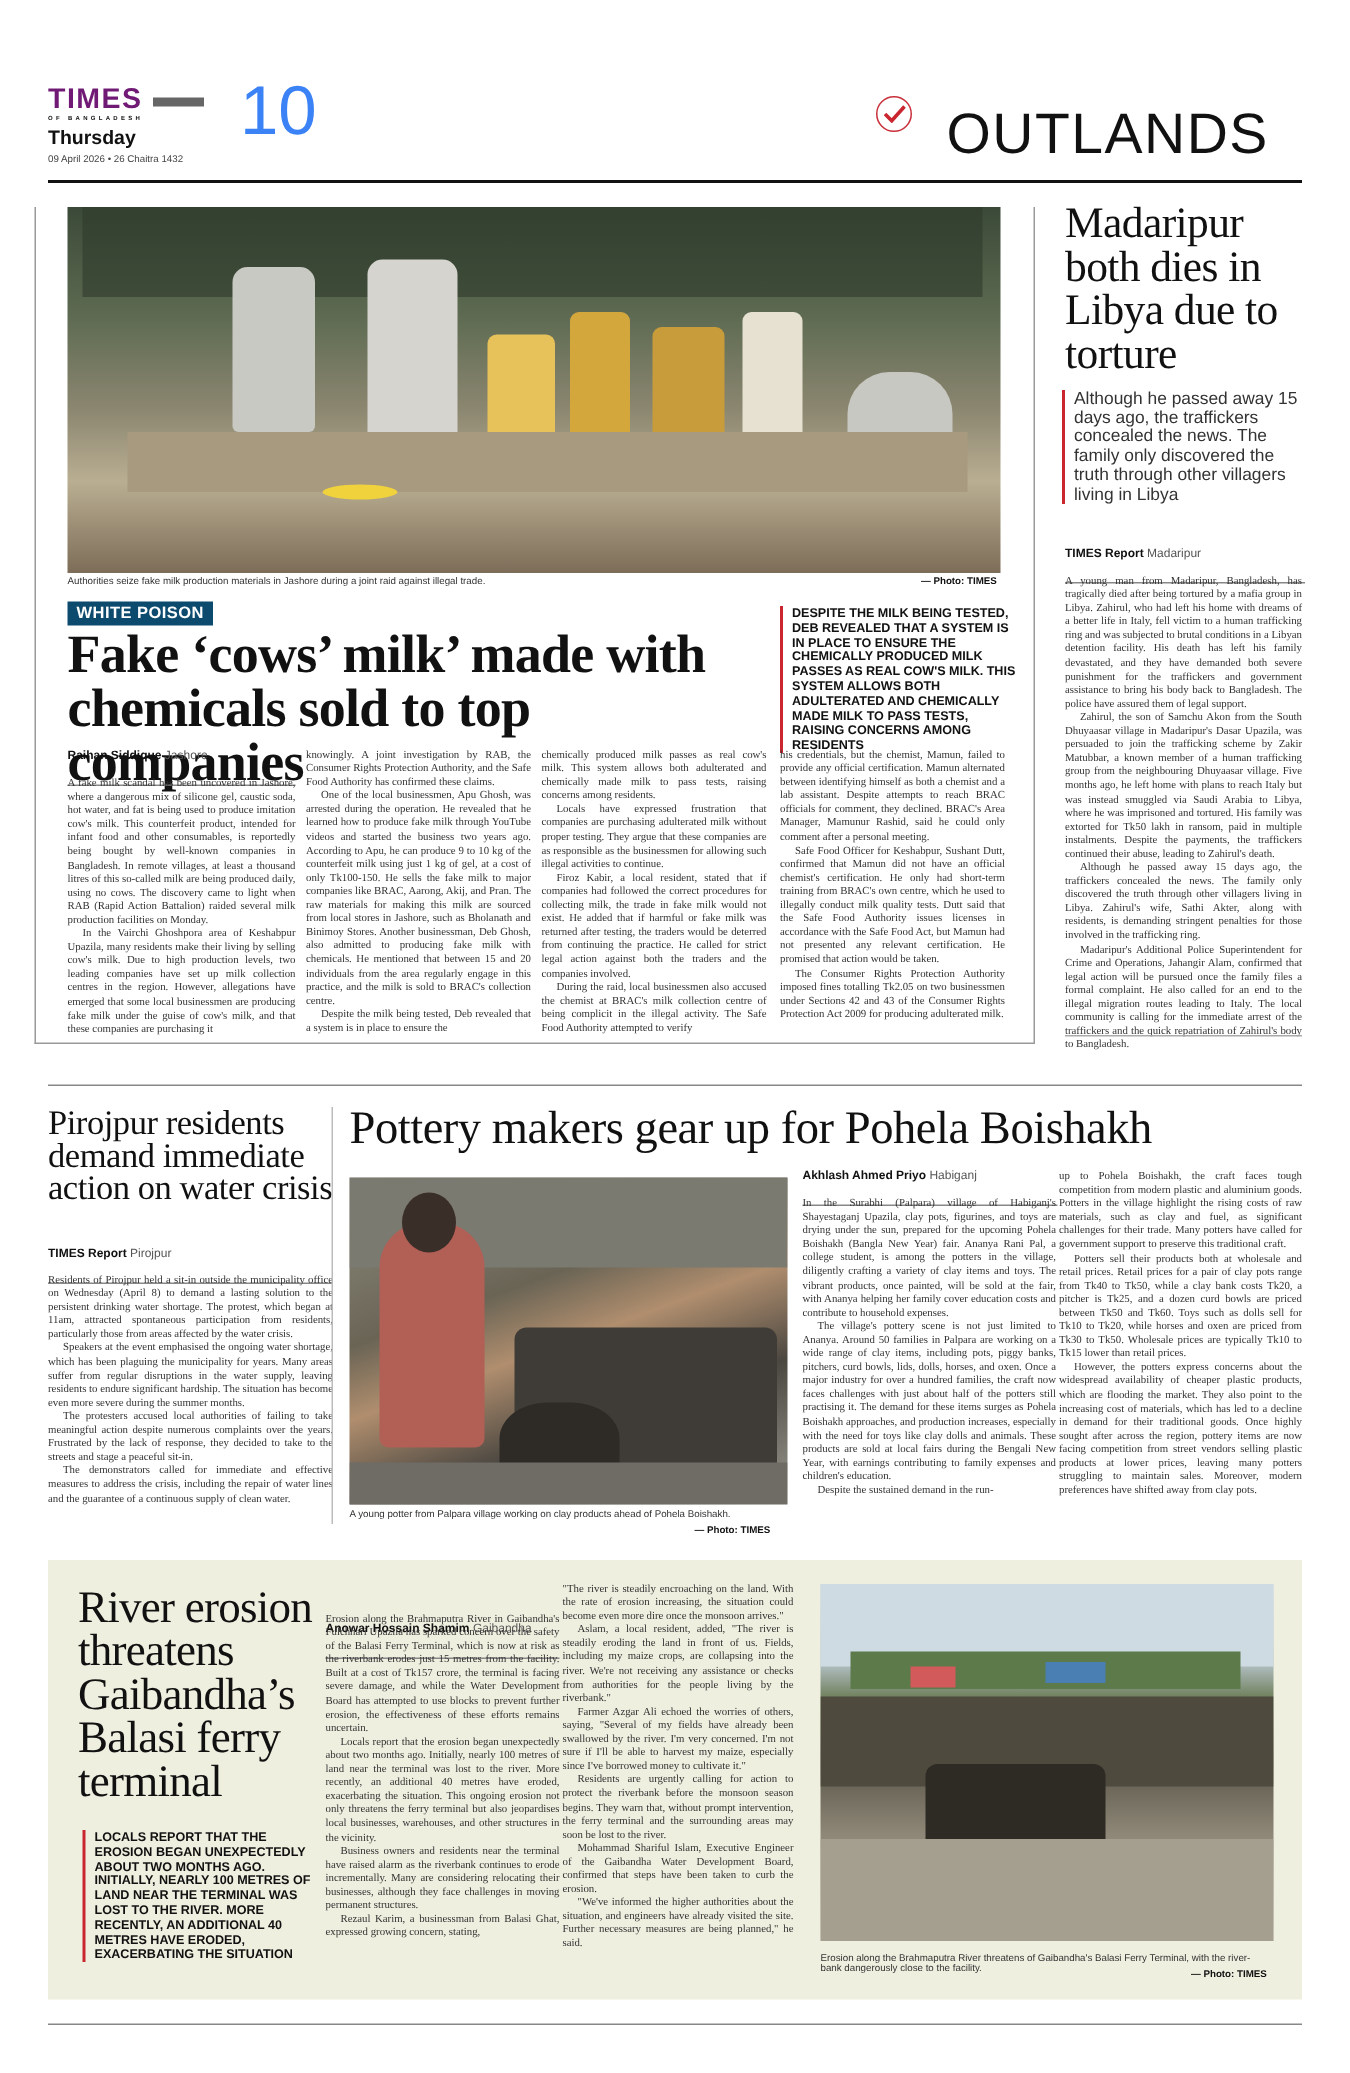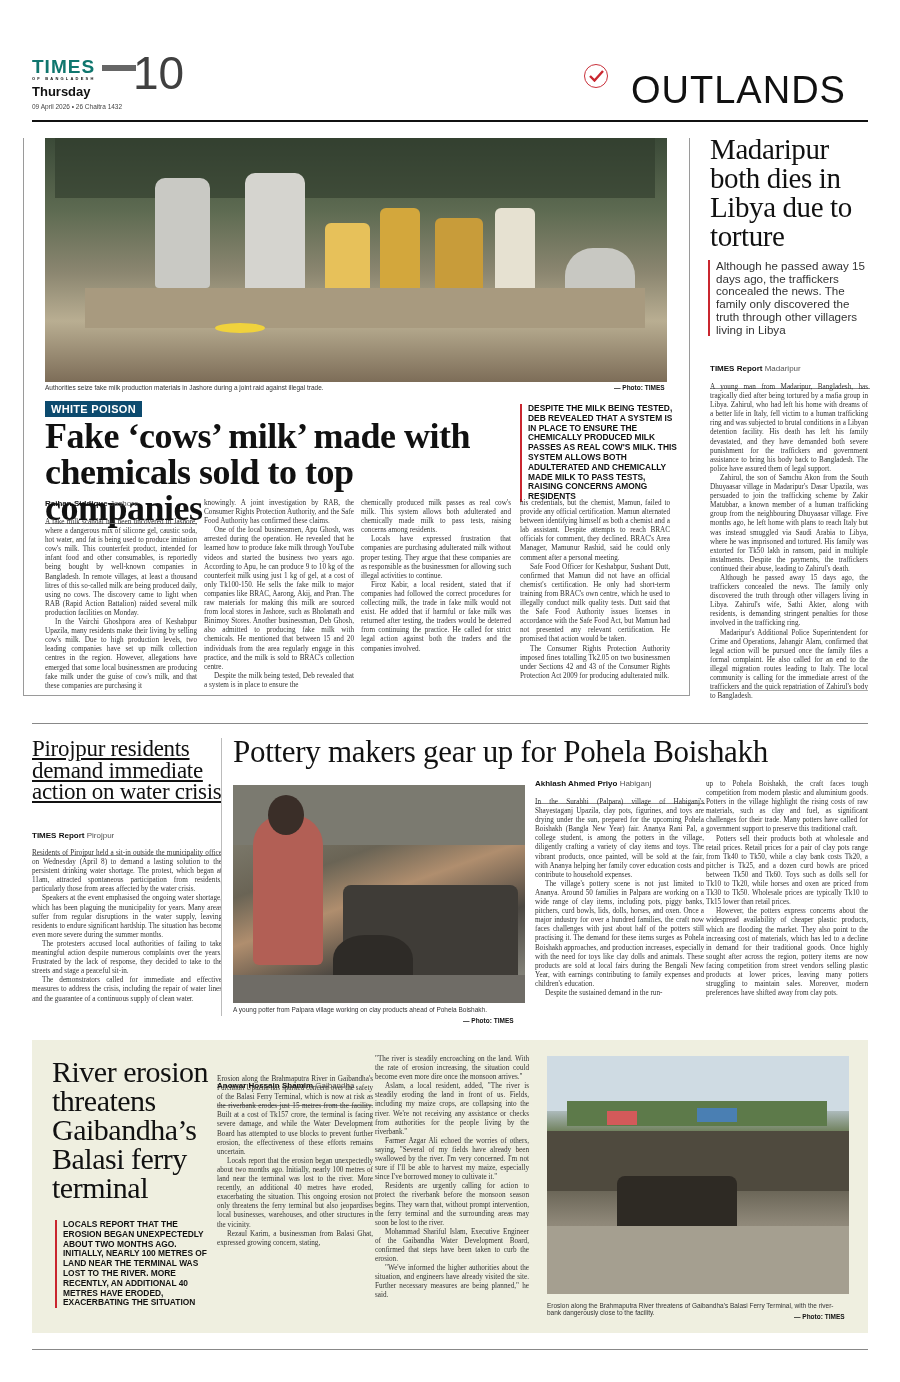--- a/index.html
+++ b/index.html
@@ -1,24 +1,24 @@
 <!DOCTYPE html>
 <html><head>
 <meta charset="utf-8">
 <style>
   * { box-sizing: border-box; margin: 0; padding: 0; }
   html, body { width: 900px; height: 1382px; background: #ffffff; overflow: hidden; }
   body { position: relative; font-family: "Liberation Serif", serif; color: #222; }
   .abs { position: absolute; }
 
   
-  .logo-word { left: 32px; top: 56px; font: 900 19px "Liberation Sans", sans-serif; letter-spacing: 1px; color: #0f766e; text-align: center; }
+  .logo-word { left: 32px; top: 56px; font: 900 19px "Liberation Sans", sans-serif; letter-spacing: 1px; color: #701a75; text-align: center; }
   .logo-sub { left: 32px; top: 76px; font: 700 4px "Liberation Sans", sans-serif; letter-spacing: 2.2px; color: #111; }
   .logo-bar { left: 102px; top: 65px; width: 34px; height: 6px; background: #666; }
-  .page-number { left: 133px; top: 50px; font: 300 46px "Liberation Sans", sans-serif; line-height: 46px; color: #404040; }
+  .page-number { left: 160px; top: 50px; font: 300 46px "Liberation Sans", sans-serif; line-height: 46px; color: #3b82f6; }
   .weekday { left: 32px; top: 84px; font: 700 13px "Liberation Sans", sans-serif; color: #111; }
   .date-line { left: 32px; top: 103px; font: 400 6.5px "Liberation Sans", sans-serif; color: #444; }
   .mast-rule { left: 32px; top: 120px; width: 836px; height: 1.5px; background: #111; }
   .section-icon { left: 584px; top: 64px; width: 24px; height: 24px; border: 1px solid #c9303a; border-radius: 50%; }
   .section-icon svg { position: absolute; left: 4px; top: 5px; }
   .section-title { left: 631px; top: 56px; font: 400 38px "Liberation Sans", sans-serif; letter-spacing: 1px; color: #111; line-height: 40px; margin-top: 14px; }
 
   
   .lead-box { left: 23px; top: 138px; width: 667px; height: 558px; border: 1px solid #9a9a9a; border-top: none; }
   .lead-photo { left: 45px; top: 138px; width: 622px; height: 244px; overflow: hidden;
@@ -36,21 +36,21 @@
 
   
   .side-headline { left: 710px; top: 135px; width: 160px; font: 400 29px "Liberation Serif", serif; line-height: 29px; color: #111; letter-spacing: -0.4px; }
   .side-deck { left: 708px; top: 260px; width: 160px; border-left: 2px solid #c9262f; padding-left: 6px; font: 400 11.6px "Liberation Sans", sans-serif; line-height: 12.7px; color: #333; }
   .side-byline { left: 710px; top: 364px; width: 160px; }
   .side-body { left: 710px; top: 383px; width: 158px; }
   .side-rule { left: 710px; top: 690px; width: 158px; height: 1px; background: #aaa; }
 
   
   .row-rule { left: 32px; top: 723px; width: 836px; height: 1px; background: #888; }
-  .pirojpur-headline { left: 32px; top: 738px; width: 190px; font: 400 23px "Liberation Serif", serif; line-height: 21.5px; color: #111; letter-spacing: -0.3px; text-decoration: underline; }
+  .pirojpur-headline { left: 32px; top: 738px; width: 190px; font: 400 23px "Liberation Serif", serif; line-height: 21.5px; color: #111; letter-spacing: -0.3px; }
   .pirojpur-byline { left: 32px; top: 831px; width: 190px; }
   .pirojpur-body { left: 32px; top: 849px; width: 190px; }
   .vrule { left: 221px; top: 738px; width: 1px; height: 278px; background: #bbb; }
   .pottery-headline { left: 233px; top: 735px; width: 640px; font: 400 31px "Liberation Serif", serif; line-height: 34px; color: #111; letter-spacing: -0.3px; }
   .pottery-photo { left: 233px; top: 785px; width: 292px; height: 218px; overflow: hidden;
     background: linear-gradient(160deg, #8d8d80 0%, #6a6455 35%, #b08e6e 50%, #4b4741 70%, #9a9a90 100%); }
   .pottery-byline { left: 535px; top: 779px; width: 170px; }
   .pottery-body1 { left: 535px; top: 798px; width: 169px; }
   .pottery-body2 { left: 706px; top: 780px; width: 162px; }
 
@@ -112,20 +112,21 @@
 </div>
 <div class="abs body" style="left:204px;top:499px;width:150px;">
   <p class="first">knowingly. A joint investigation by RAB, the Consumer Rights Protection Authority, and the Safe Food Authority has confirmed these claims.</p>
   <p>One of the local businessmen, Apu Ghosh, was arrested during the operation. He revealed that he learned how to produce fake milk through YouTube videos and started the business two years ago. According to Apu, he can produce 9 to 10 kg of the counterfeit milk using just 1 kg of gel, at a cost of only Tk100-150. He sells the fake milk to major companies like BRAC, Aarong, Akij, and Pran. The raw materials for making this milk are sourced from local stores in Jashore, such as Bholanath and Binimoy Stores. Another businessman, Deb Ghosh, also admitted to producing fake milk with chemicals. He mentioned that between 15 and 20 individuals from the area regularly engage in this practice, and the milk is sold to BRAC's collection centre.</p>
   <p>Despite the milk being tested, Deb revealed that a system is in place to ensure the</p>
 </div>
 <div class="abs body" style="left:361px;top:499px;width:150px;">
   <p class="first">chemically produced milk passes as real cow's milk. This system allows both adulterated and chemically made milk to pass tests, raising concerns among residents.</p>
   <p>Locals have expressed frustration that companies are purchasing adulterated milk without proper testing. They argue that these companies are as responsible as the businessmen for allowing such illegal activities to continue.</p>
   <p>Firoz Kabir, a local resident, stated that if companies had followed the correct procedures for collecting milk, the trade in fake milk would not exist. He added that if harmful or fake milk was returned after testing, the traders would be deterred from continuing the practice. He called for strict legal action against both the traders and the companies involved.</p>
+  <p>During the raid, local businessmen also accused the chemist at BRAC's milk collection centre of being complicit in the illegal activity. The Safe Food Authority attempted to verify</p>
 </div>
 <div class="abs body" style="left:520px;top:499px;width:150px;">
   <p class="first">his credentials, but the chemist, Mamun, failed to provide any official certification. Mamun alternated between identifying himself as both a chemist and a lab assistant. Despite attempts to reach BRAC officials for comment, they declined. BRAC's Area Manager, Mamunur Rashid, said he could only comment after a personal meeting.</p>
   <p>Safe Food Officer for Keshabpur, Sushant Dutt, confirmed that Mamun did not have an official chemist's certification. He only had short-term training from BRAC's own centre, which he used to illegally conduct milk quality tests. Dutt said that the Safe Food Authority issues licenses in accordance with the Safe Food Act, but Mamun had not presented any relevant certification. He promised that action would be taken.</p>
   <p>The Consumer Rights Protection Authority imposed fines totalling Tk2.05 on two businessmen under Sections 42 and 43 of the Consumer Rights Protection Act 2009 for producing adulterated milk.</p>
 </div>
 
 <div class="abs side-headline">Madaripur both dies in Libya due to torture</div>
 <div class="abs side-deck">Although he passed away 15 days ago, the traffickers concealed the news. The family only discovered the truth through other villagers living in Libya</div>
 <div class="abs byline side-byline">
@@ -184,20 +185,21 @@
 <div class="abs band"></div>
 <div class="abs river-headline">River erosion threatens Gaibandha’s Balasi ferry terminal</div>
 <div class="abs pullquote river-deck">Locals report that the erosion began unexpectedly about two months ago. Initially, nearly 100 metres of land near the terminal was lost to the river. More recently, an additional 40 metres have eroded, exacerbating the situation</div>
 <div class="abs byline river-byline">
   <b>Anowar Hossain Shamim</b>
   <span>Gaibandha</span>
 </div>
 <div class="abs body river-body1">
   <p class="first">Erosion along the Brahmaputra River in Gaibandha's Fulchhari Upazila has sparked concern over the safety of the Balasi Ferry Terminal, which is now at risk as the riverbank erodes just 15 metres from the facility. Built at a cost of Tk157 crore, the terminal is facing severe damage, and while the Water Development Board has attempted to use blocks to prevent further erosion, the effectiveness of these efforts remains uncertain.</p>
   <p>Locals report that the erosion began unexpectedly about two months ago. Initially, nearly 100 metres of land near the terminal was lost to the river. More recently, an additional 40 metres have eroded, exacerbating the situation. This ongoing erosion not only threatens the ferry terminal but also jeopardises local businesses, warehouses, and other structures in the vicinity.</p>
+  <p>Business owners and residents near the terminal have raised alarm as the riverbank continues to erode incrementally. Many are considering relocating their businesses, although they face challenges in moving permanent structures.</p>
   <p>Rezaul Karim, a businessman from Balasi Ghat, expressed growing concern, stating,</p>
 </div>
 <div class="abs body river-body2">
   <p class="first">"The river is steadily encroaching on the land. With the rate of erosion increasing, the situation could become even more dire once the monsoon arrives."</p>
   <p>Aslam, a local resident, added, "The river is steadily eroding the land in front of us. Fields, including my maize crops, are collapsing into the river. We're not receiving any assistance or checks from authorities for the people living by the riverbank."</p>
   <p>Farmer Azgar Ali echoed the worries of others, saying, "Several of my fields have already been swallowed by the river. I'm very concerned. I'm not sure if I'll be able to harvest my maize, especially since I've borrowed money to cultivate it."</p>
   <p>Residents are urgently calling for action to protect the riverbank before the monsoon season begins. They warn that, without prompt intervention, the ferry terminal and the surrounding areas may soon be lost to the river.</p>
   <p>Mohammad Shariful Islam, Executive Engineer of the Gaibandha Water Development Board, confirmed that steps have been taken to curb the erosion.</p>
   <p>"We've informed the higher authorities about the situation, and engineers have already visited the site. Further necessary measures are being planned," he said.</p>
 </div>

